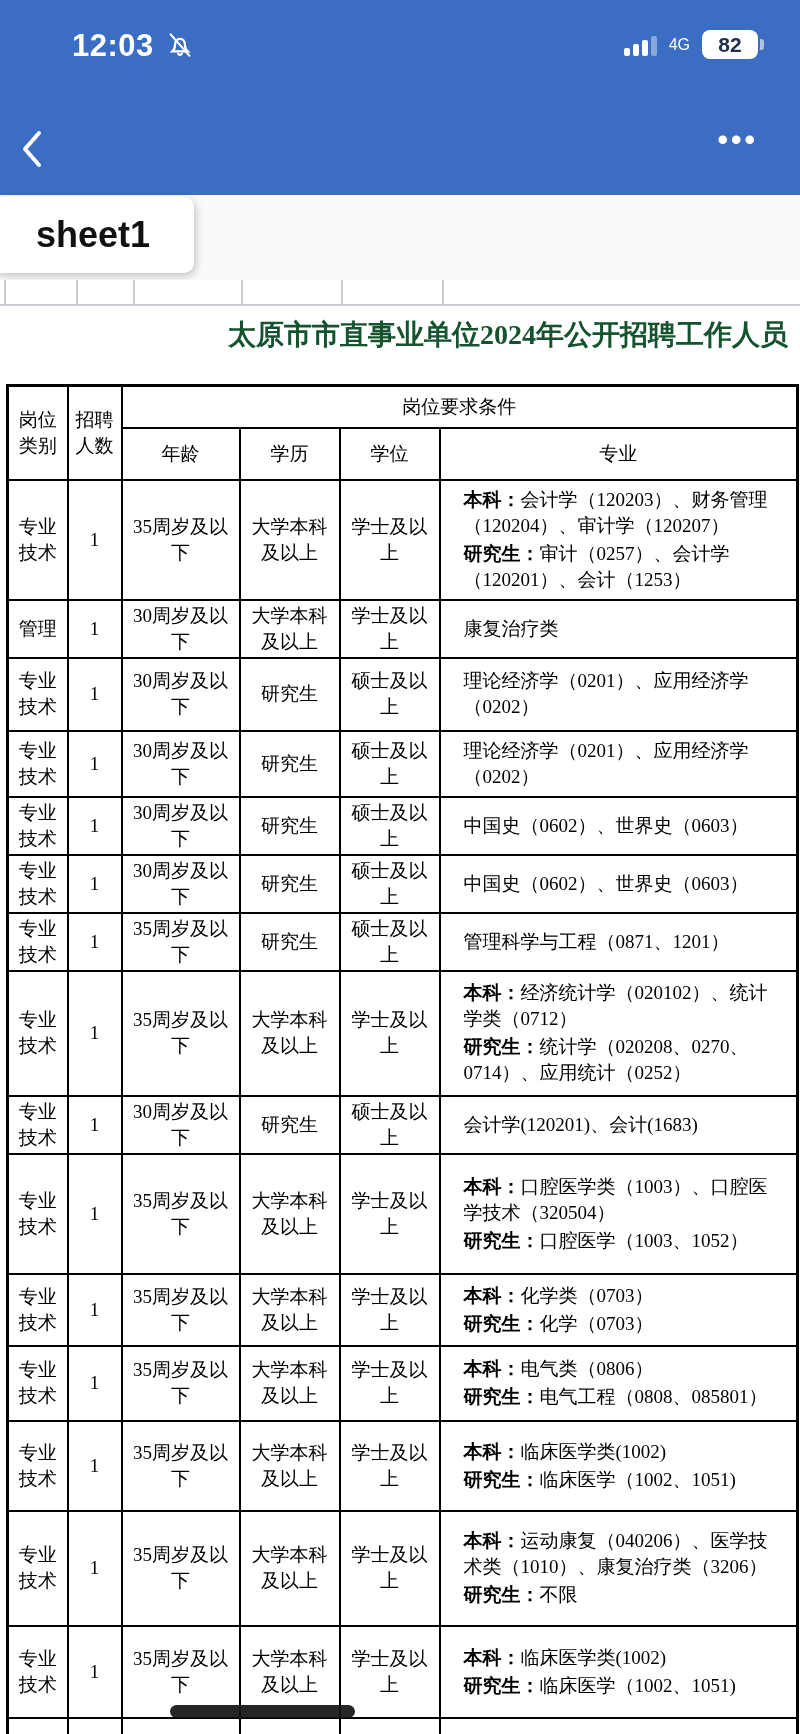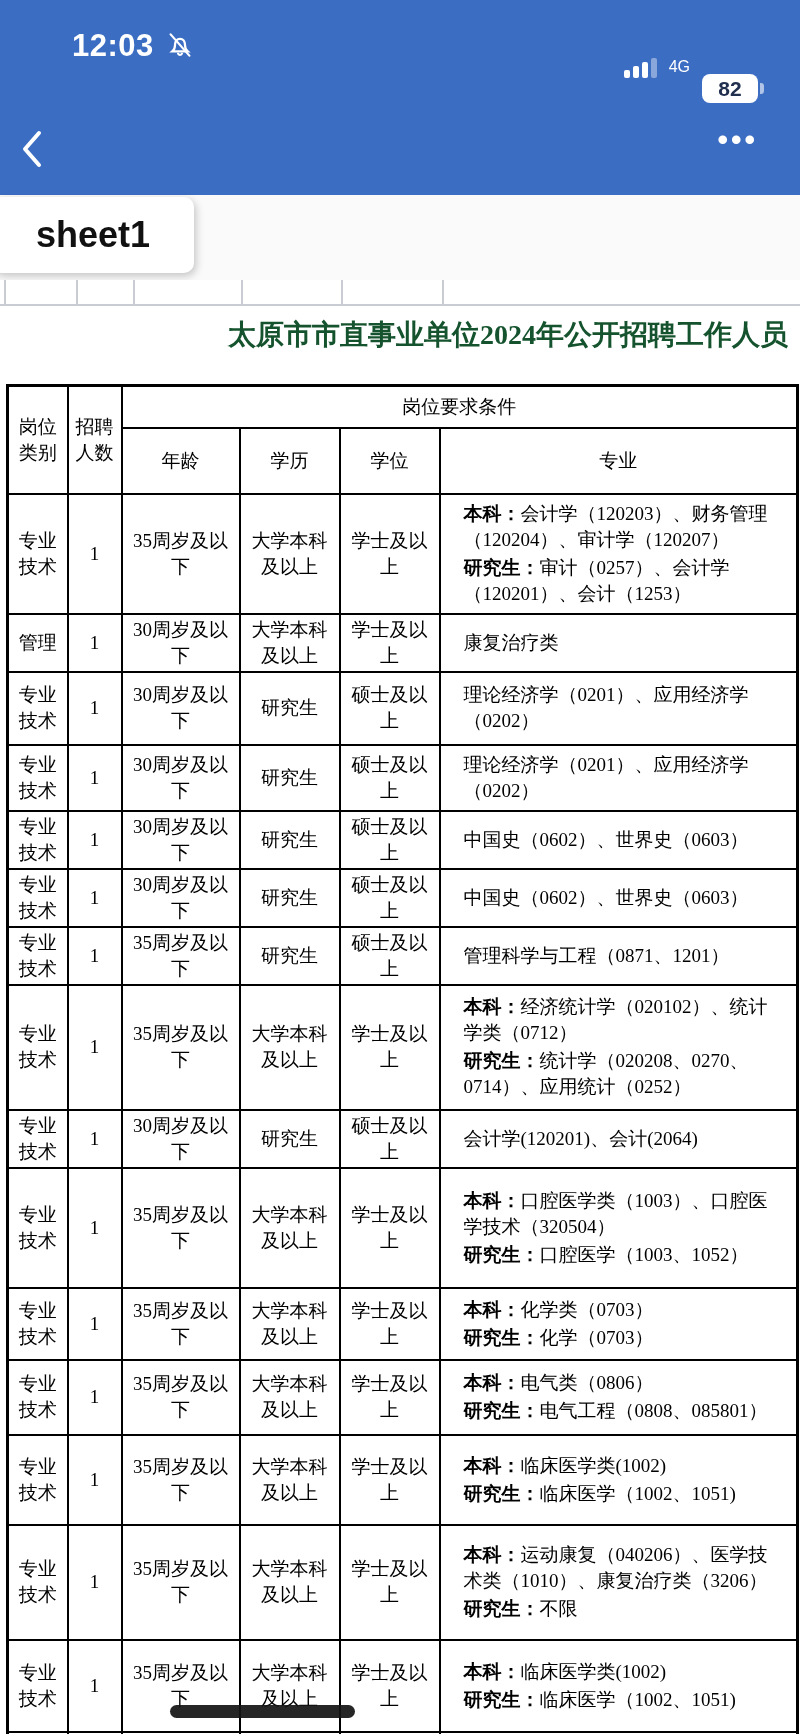--- a/index.html
+++ b/index.html
@@ -26,21 +26,21 @@
   .status-right{
     position:absolute;right:36px;top:8px;display:flex;align-items:center;gap:12px;
   }
   .signal{display:flex;align-items:flex-end;gap:3px;height:22px;}
   .signal i{display:block;width:6px;background:#fff;border-radius:2px;}
   .signal i:nth-child(1){height:8px;}
   .signal i:nth-child(2){height:12px;}
   .signal i:nth-child(3){height:16px;}
   .signal i:nth-child(4){height:20px;opacity:.4;}
   .net-label{font-size:16px;font-weight:500;}
-  .battery{display:flex;align-items:center;margin-top:44px;}
+  .battery{display:flex;align-items:center;}
   .battery-body{
     min-width:48px;height:29px;background:#fff;border-radius:8px;
     display:flex;align-items:center;justify-content:center;
     font-size:21px;font-weight:700;color:#21304f;padding:0 4px;
   }
   .battery-tip{width:4px;height:11px;background:rgba(255,255,255,.6);border-radius:0 3px 3px 0;margin-left:2px;}
   .nav-row{
     position:absolute;left:0;top:105px;width:800px;height:90px;
     display:flex;align-items:center;
   }
@@ -84,21 +84,21 @@
   }
   .sheet-table td,.sheet-table th{
     border:2px solid #000;
     font-size:19px;line-height:26px;font-weight:400;
     text-align:center;vertical-align:middle;
     padding:2px 3px;overflow:hidden;
   }
   .sheet-table{border:3px solid #000;}
   .sheet-table th{font-weight:400;}
   .hdr-group{height:42px;}
-  .hdr-sub{height:66px;}
+  .hdr-sub{height:52px;}
   td.major-cell{text-align:left;padding:4px 8px;}
   .spec-line b{
     font-family:"Liberation Sans",sans-serif;
     font-weight:700;font-size:19px;
   }
   .spec-line{margin:2px 15px;}
   
   .scroll-indicator{
     position:absolute;left:170px;top:1705px;width:185px;height:13px;
     background:#141414;border-radius:7px;opacity:.92;z-index:5;
@@ -261,21 +261,21 @@
           <div class="spec-line"><b>研究生：</b>统计学（020208、0270、0714）、应用统计（0252）</div>
         </td>
   </tr>
       <tr style="height: 58px;">
     <td>专业技术</td>
     <td>1</td>
     <td>30周岁及以下</td>
     <td>研究生</td>
     <td>硕士及以上</td>
     <td class="major-cell">
-          <div class="spec-line">会计学(120201)、会计(2064)</div>
+          <div class="spec-line">会计学(120201)、会计(1683)</div>
         </td>
   </tr>
       <tr style="height: 120px;">
     <td>专业技术</td>
     <td>1</td>
     <td>35周岁及以下</td>
     <td>大学本科及以上</td>
     <td>学士及以上</td>
     <td class="major-cell">
           <div class="spec-line"><b>本科：</b>口腔医学类（1003）、口腔医学技术（320504）</div>

